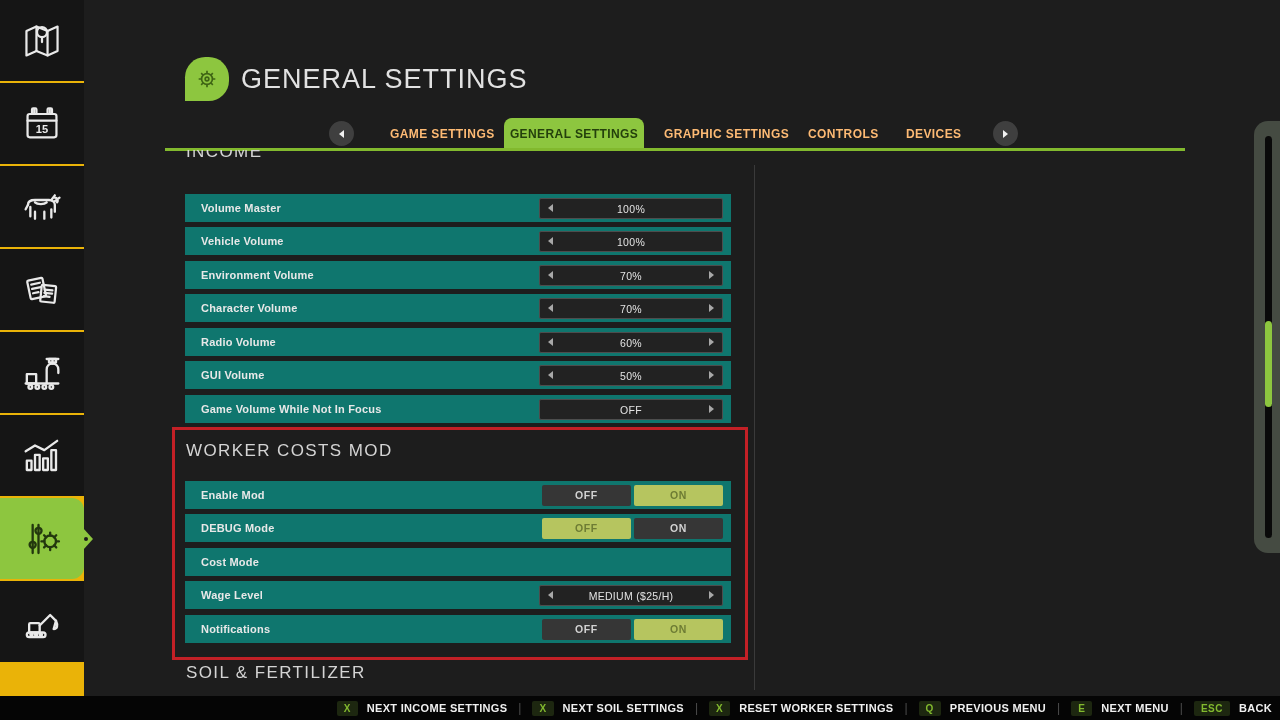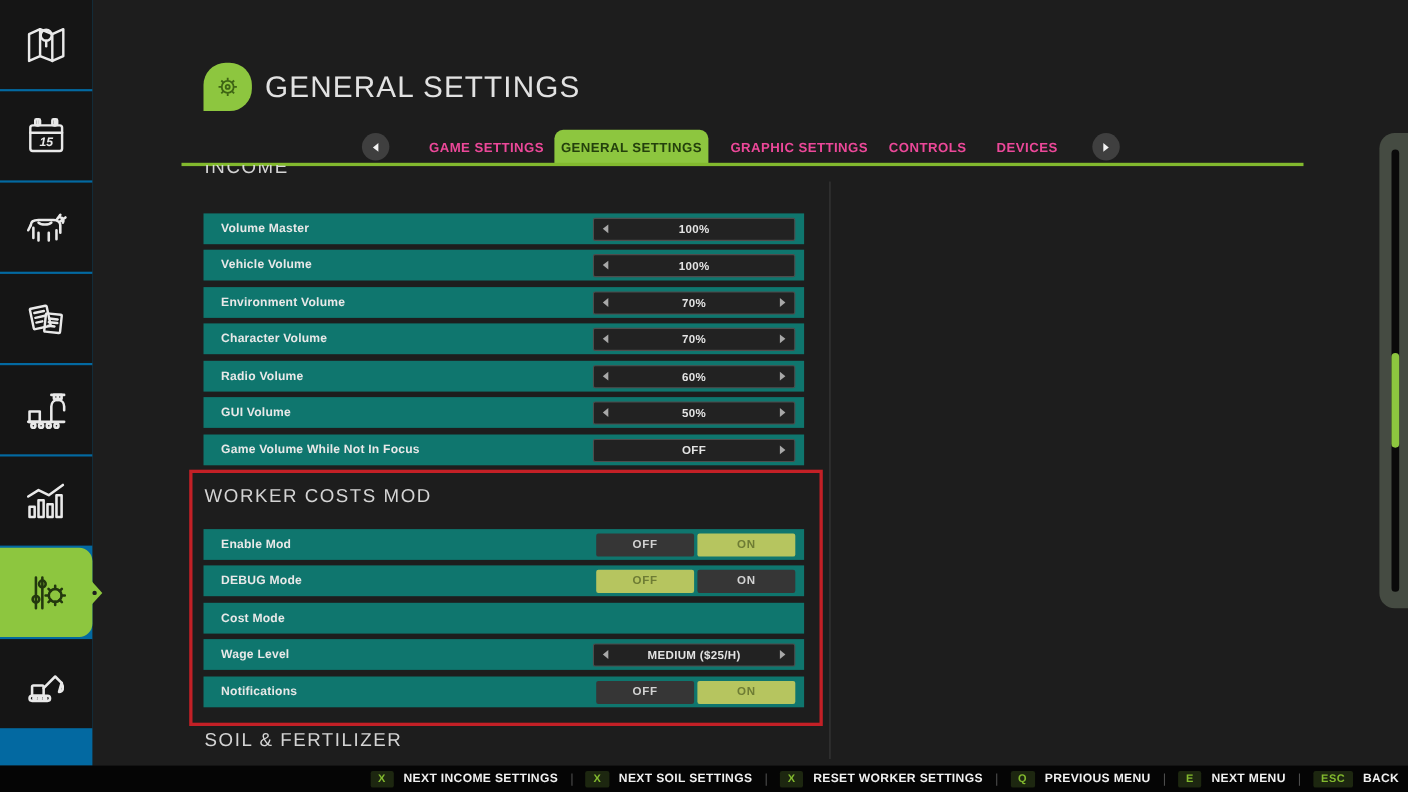--- a/index.html
+++ b/index.html
@@ -1,21 +1,21 @@
 <!DOCTYPE html>
 <html><head>
 <meta charset="utf-8">
 <style>
   * { margin:0; padding:0; box-sizing:border-box; }
   html,body { width:1280px; height:720px; background:#101010; }
   body { font-family:"Liberation Sans", sans-serif; }
   .stage { position:relative; width:1280px; height:720px; background:#1d1d1d; overflow:hidden; }
 
   
-  .sidebar { position:absolute; left:0; top:0; width:84px; height:696px; background:#0369a1;font-style:italic; }
+  .sidebar { position:absolute; left:0; top:0; width:84px; height:696px; background:#eab308; }
   .side-cell { position:absolute; left:0; width:84px; height:81px; background:#151515;
                display:flex; align-items:center; justify-content:center; }
   .side-cell svg { stroke:#e9e9e9; fill:none; stroke-width:2; stroke-linecap:round; stroke-linejoin:round; }
   .side-cell.active { background:#8dc63f; border-radius:0 12px 12px 0; z-index:3; }
   .side-cell.active svg { stroke:#23380e; }
   .side-cell.active::after { content:""; position:absolute; right:-9px; top:50%; margin-top:-11px;
        border-top:11px solid transparent; border-bottom:11px solid transparent; border-left:10px solid #8dc63f; }
   .notch-dot { position:absolute; right:-4px; top:50%; margin-top:-2px; width:4px; height:4px;
        border-radius:50%; background:#1d1d1d; z-index:4; }
 
@@ -27,38 +27,38 @@
                 letter-spacing:1px; font-weight:500; }
 
   
   .tab-underline { position:absolute; left:165px; top:148px; width:1020px; height:3px; background:#82b92e; }
   .circle-btn { position:absolute; top:121px; width:25px; height:25px; border-radius:50%;
                 background:#3f3f3f; display:flex; align-items:center; justify-content:center; }
   .circle-btn.prev { left:329px; }
   .circle-btn.next { left:993px; }
   .tri-l { width:0; height:0; border-top:4px solid transparent; border-bottom:4px solid transparent; border-right:5px solid #f2f2f2; }
   .tri-r { width:0; height:0; border-top:4px solid transparent; border-bottom:4px solid transparent; border-left:5px solid #f2f2f2; }
-  .tab { position:absolute; top:118px; height:33px; line-height:33px; color:#ec4899;
+  .tab { position:absolute; top:118px; height:33px; line-height:33px; color:#fdba74;
          font-size:12px; font-weight:bold; letter-spacing:.4px; }
   .tab.active { background:#8dc63f; color:#24400c; border-radius:8px 8px 0 0; width:140px; text-align:center; }
 
   
   .clip-head { position:absolute; left:186px; overflow:hidden; width:400px; }
   .sec-title { font-size:17px; color:#d4d4d4; letter-spacing:1.4px; font-weight:500; }
   .clip-top { top:150px; height:15px; } .clip-top .sec-title { position:relative; top:-8px; }
   .clip-bottom { top:663px; height:16px; }
   .worker-title { position:absolute; left:186px; top:441px; }
 
   .row { position:absolute; left:185px; width:546px; height:28px; background:#0f766e; }
   .rlabel { position:absolute; left:16px; top:8px; font-size:11px; font-weight:bold; color:#e8e8e8; letter-spacing:.2px; }
 
   .stepper { position:absolute; right:8px; top:3.5px; width:184px; height:21px; border:1px solid #4d4d4d;
              border-radius:2px; background:#222222; }
   .stepper .val { position:absolute; left:0; right:0; top:0; line-height:20px; text-align:center;
-                  font-size:10.5px; font-weight:bold; color:#e3e3e3; letter-spacing:.3px; }
+                  font-size:10.5px; font-weight:normal; color:#e3e3e3; letter-spacing:.3px; }
   .arr { position:absolute; top:50%; margin-top:-4px; width:0; height:0;
          border-top:4px solid transparent; border-bottom:4px solid transparent; }
   .arr.l { left:8px;  border-right:5px solid #a8a8a8; }
   .arr.r { right:8px; border-left:5px solid #a8a8a8; }
 
   .toggle { position:absolute; right:8px; top:3.5px; display:flex; gap:3px; }
   .tbtn { width:89px; height:21px; line-height:21px; text-align:center; background:#363636;
           color:#d2d2d2; font-size:10.5px; font-weight:bold; letter-spacing:.6px; border-radius:2px; }
   .tbtn.active { background:#b6c55f; color:#6e7c34; }
 

